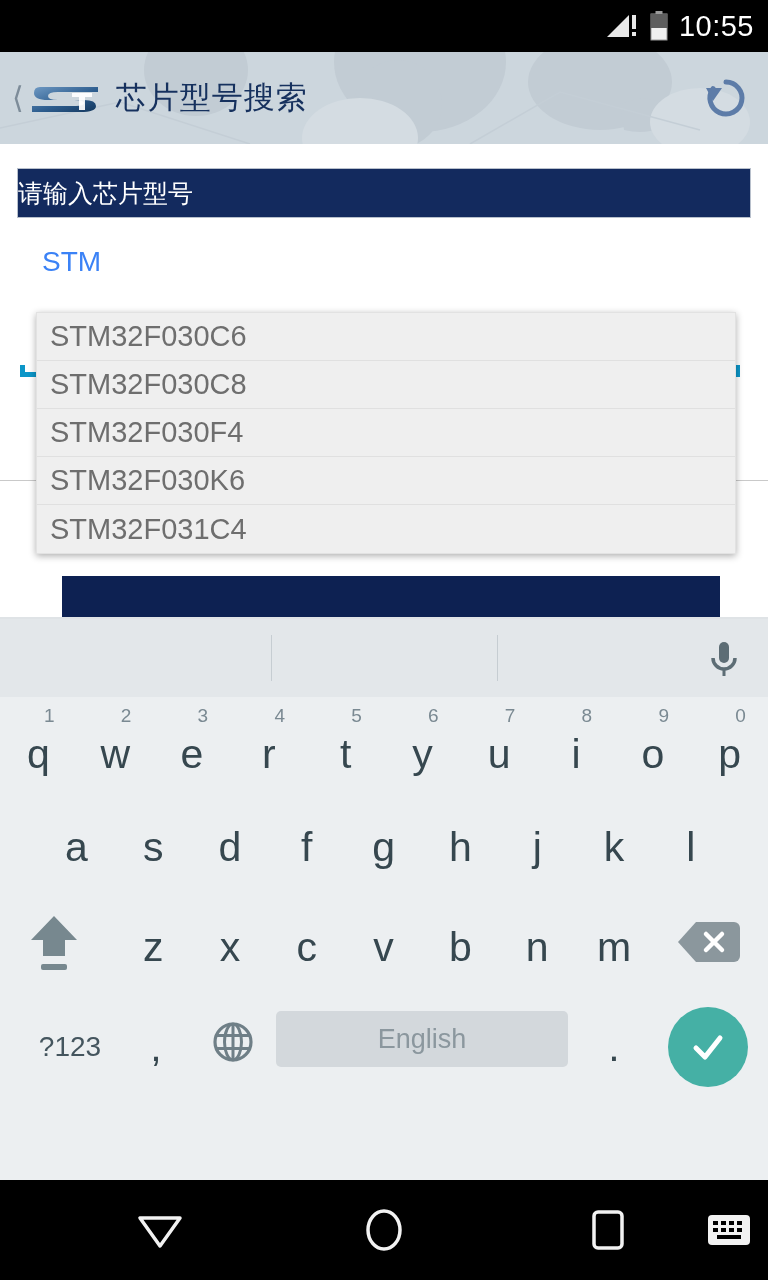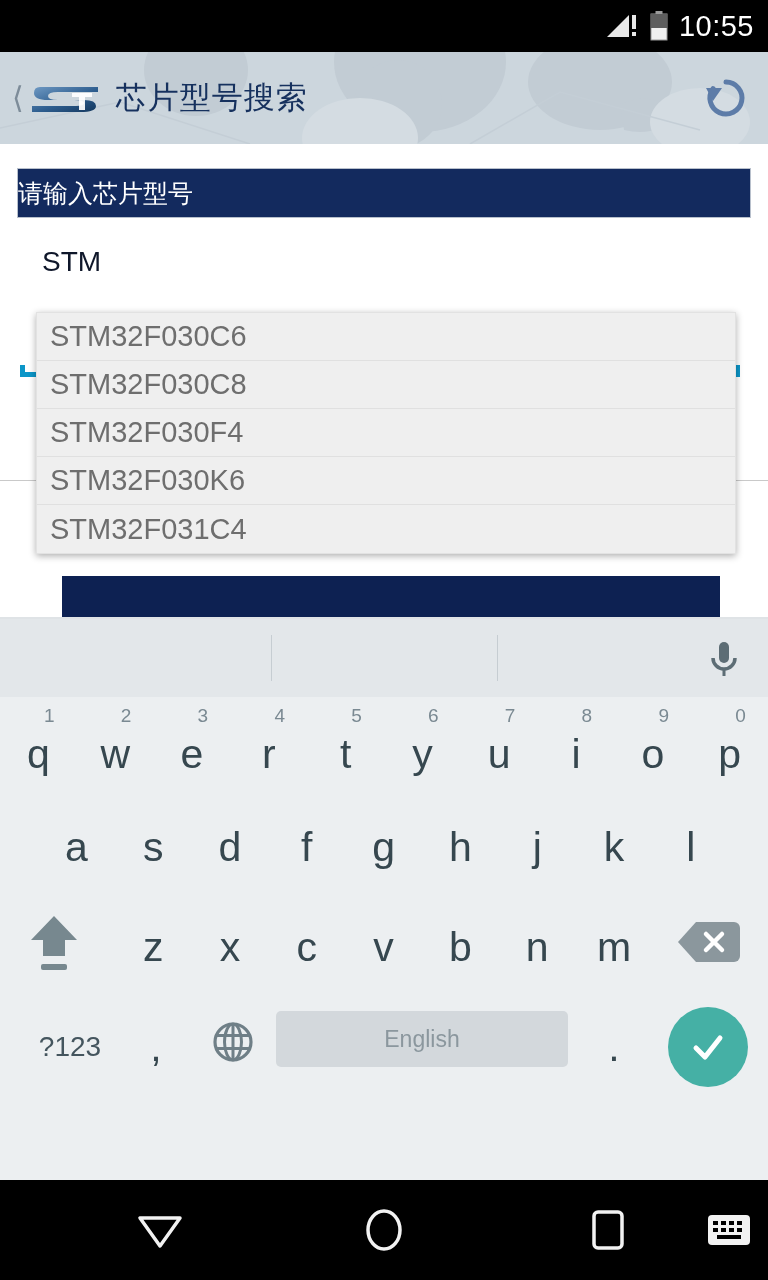--- a/index.html
+++ b/index.html
@@ -48,21 +48,21 @@
     position:absolute; left:18px; top:25px; width:732px; height:48px;
     background:#132a5e; color:#ffffff; display:flex; align-items:center;
     font-size:25px;
     font-family:"DejaVu Sans", sans-serif;
     box-shadow:0 0 0 1px #b8c0cc;
   }
 
   .search-wrap { position:absolute; left:20px; top:95px; width:720px; }
   .search-input {
     width:100%; height:46px; border:0; outline:0; background:transparent;
-    font-size:28px; color:#0f172a; padding-left:22px;
+    font-size:28px; color:#3b82f6; padding-left:22px;
     font-family:"Liberation Sans", sans-serif;
   }
   .caret {
     position:absolute; left:92px; top:96px; width:2px; height:38px;
     background:#1a1a1a;
   }
   .underline {
     position:absolute; left:0; top:133px; width:720px; height:5px;
     background:#0c96c8;
   }
@@ -123,21 +123,21 @@
     position:absolute; top:8px; font-size:19px; color:#7a8992;
     font-weight:400;
   }
   .key-label { margin-top:14px; }
   .row3 .key, .row2 .key { }
 
   .key-func { font-size:28px; color:#44555e; }
   .spacebar {
     position:absolute; top:14px; height:56px; background:#d3d8dc;
     border-radius:5px; display:flex; align-items:center;
-    justify-content:center; color:#8b979e; font-size:23px;
+    justify-content:center; color:#8b979e; font-size:27px;
   }
   .enter-key {
     position:absolute; width:80px; height:80px; border-radius:50%;
     background:#45b0a5; display:flex; align-items:center; justify-content:center;
   }
 
   
   .navbar {
     position:absolute; left:0; bottom:0; width:768px; height:100px;
     background:#000000;

